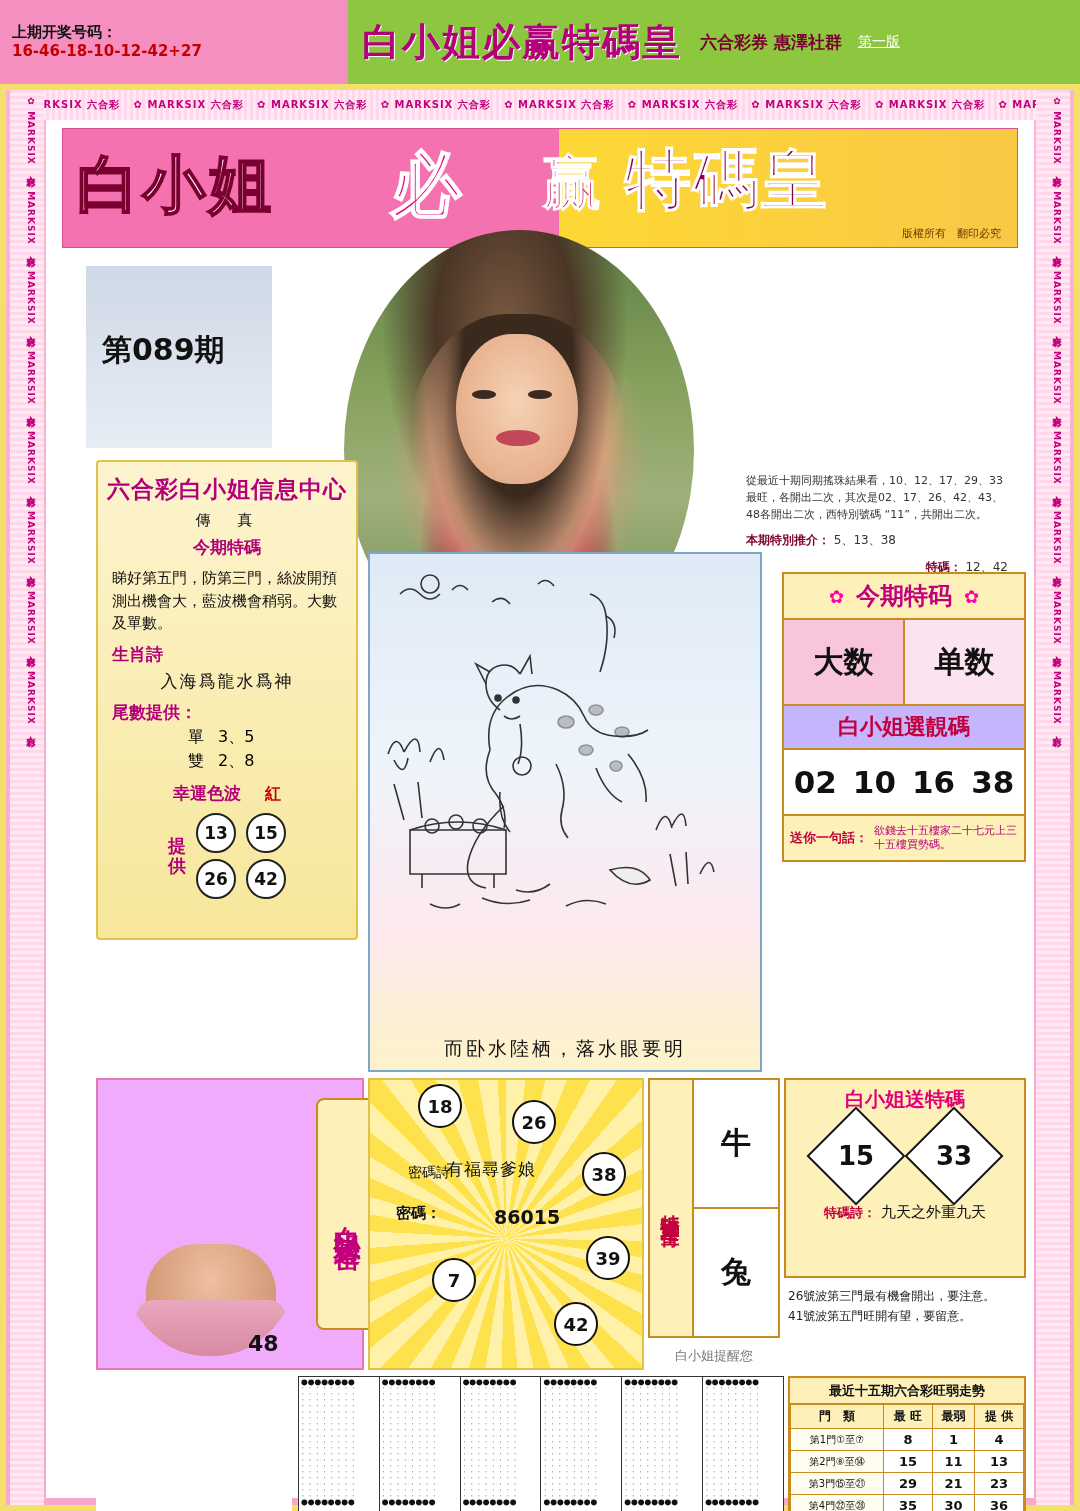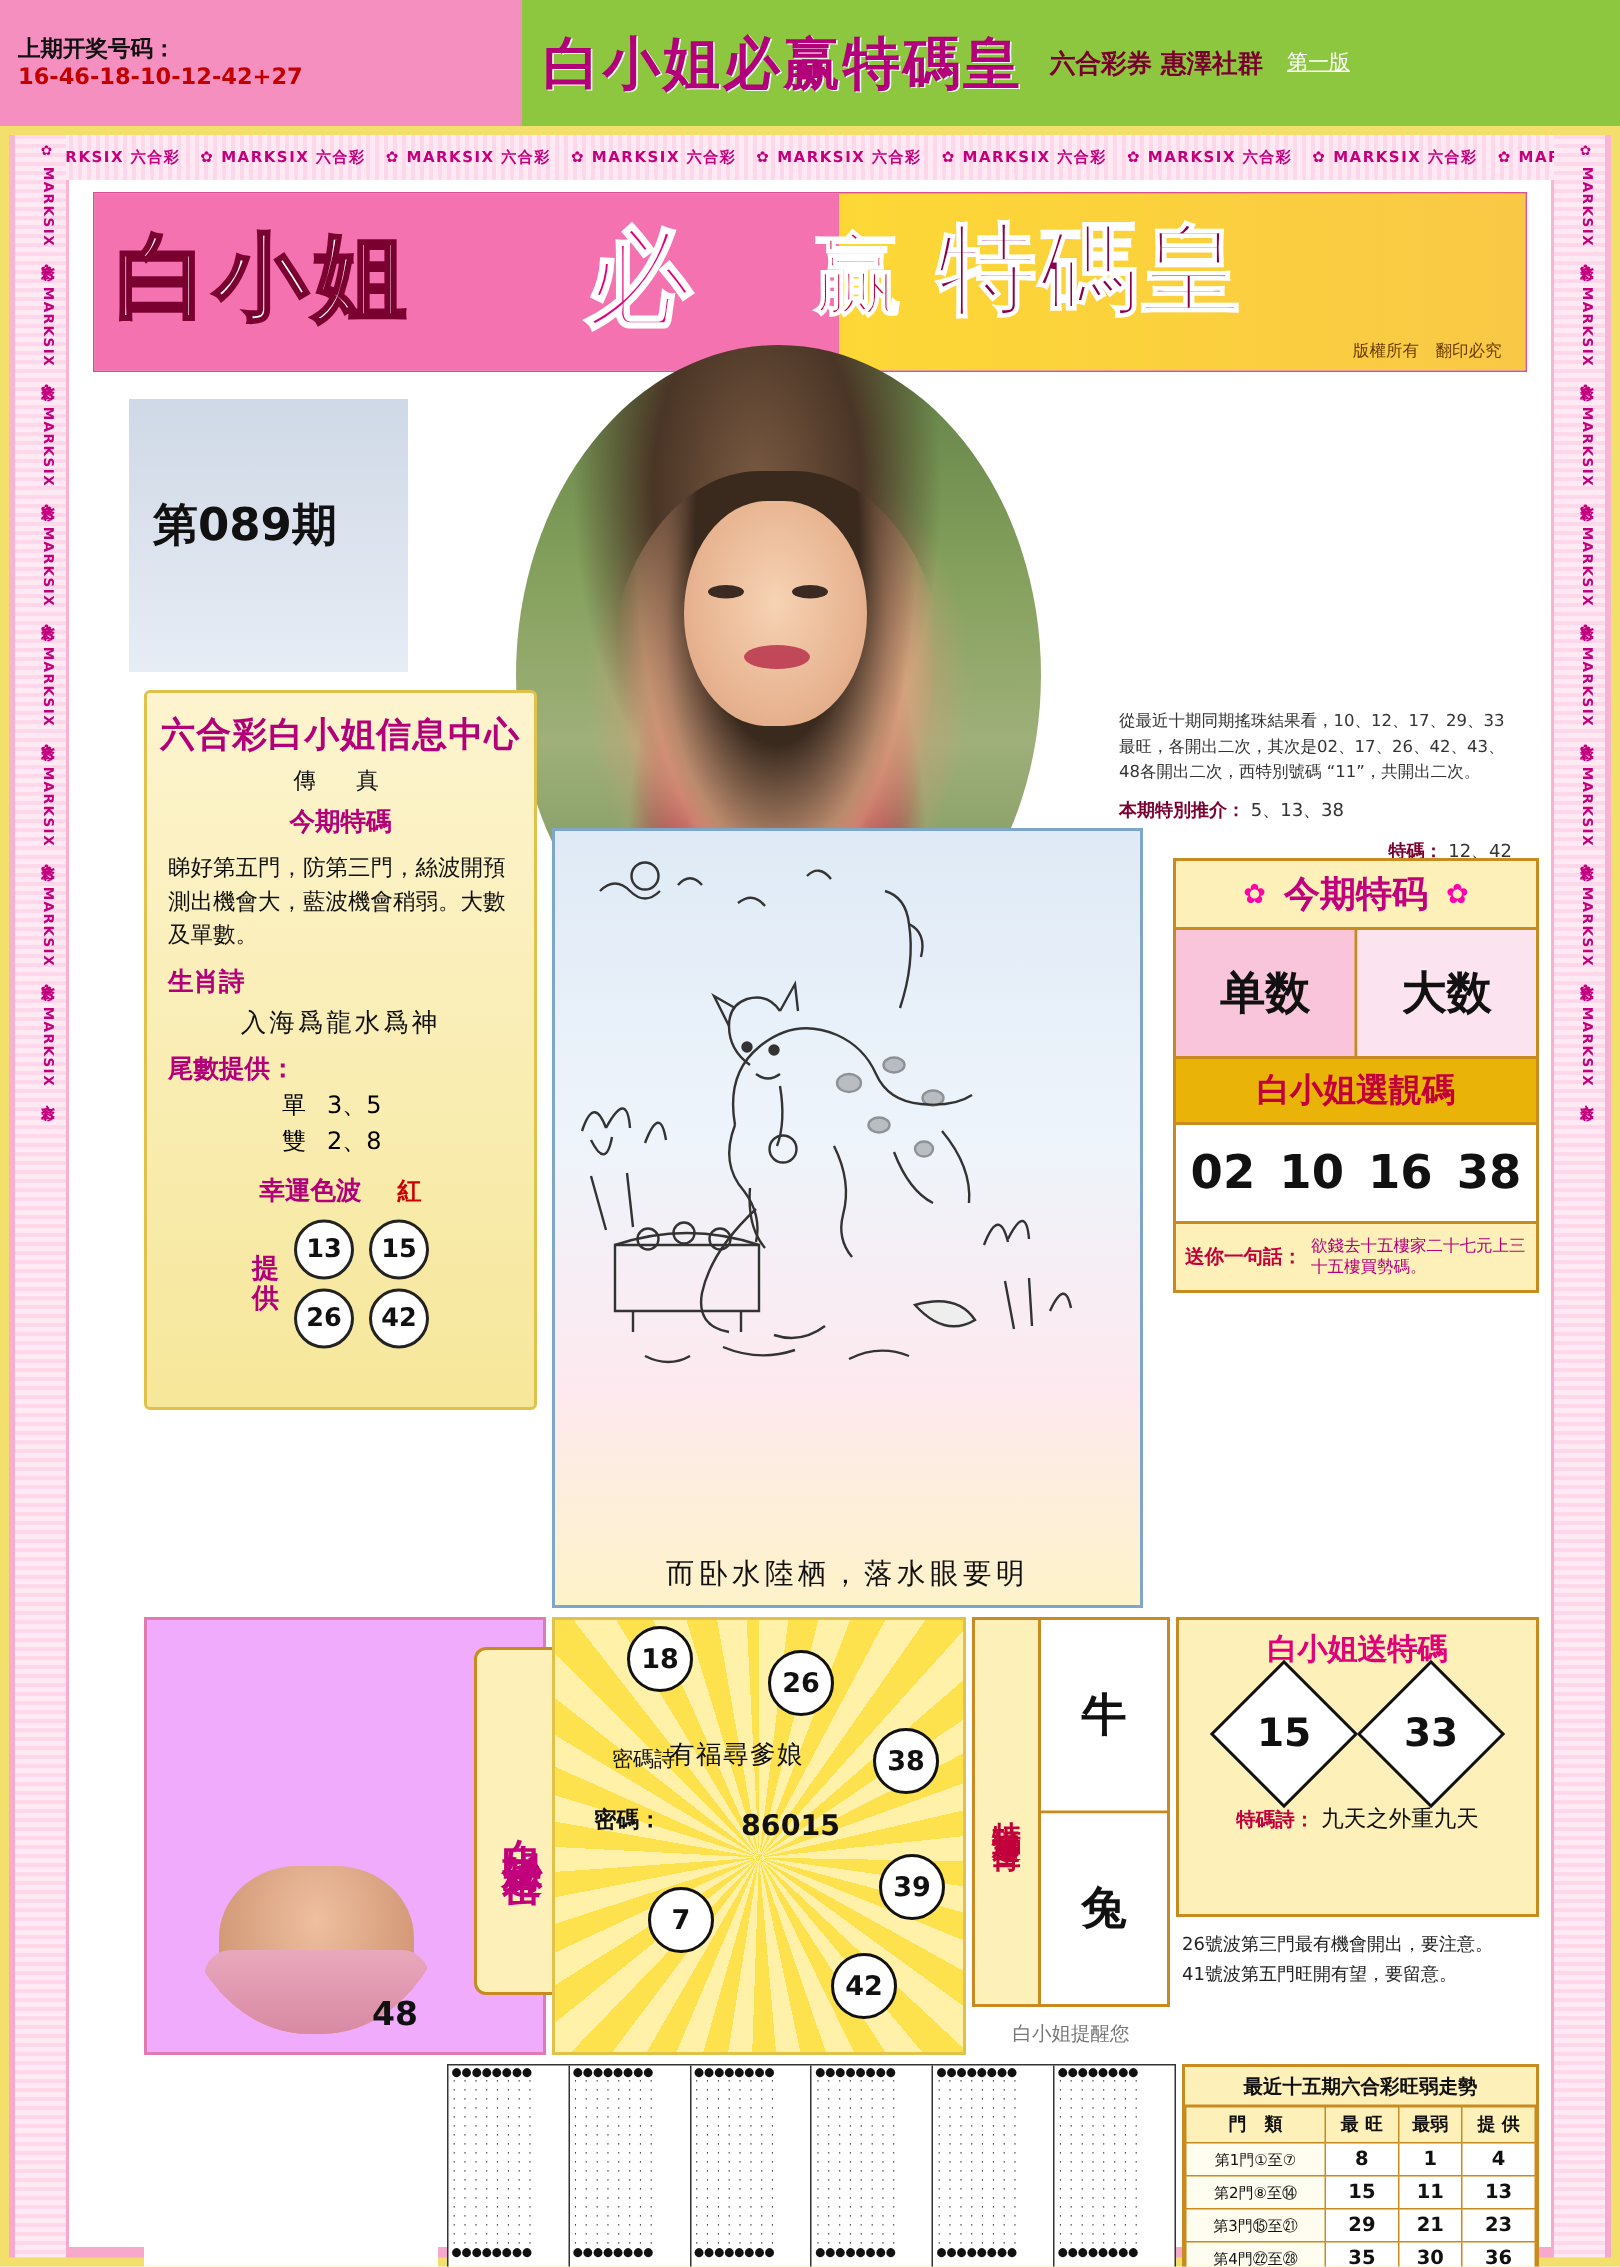--- a/index.html
+++ b/index.html
@@ -212,21 +212,21 @@
   .tema-head .t { font-size:24px; font-weight:bold; color:#c2007e; }
   .flwr { color:#f0a; font-size:18px; }
   .tema-two { display:flex; height:84px; }
   .tema-two .cell {
     flex:1; display:flex; align-items:center; justify-content:center;
     font-size:30px; font-weight:bold; color:#111;
   }
   .tema-two .cell:first-child { background:#f9c5da; border-right:2px solid #c98b1f; }
   .tema-two .cell:last-child { background:#fbe4ef; }
   .tema-sel {
-    height:46px; background:#eab308; display:flex; align-items:center; justify-content:center;
+    height:46px; background:#c4b5fd; display:flex; align-items:center; justify-content:center;
     font-size:22px; font-weight:bold; color:#c2003c;
     border-top:2px solid #c98b1f; border-bottom:2px solid #c98b1f;
   }
   .tema-nums {
     height:64px; background:#fff; display:flex; align-items:center; justify-content:center;
     gap:16px; font-size:31px; font-weight:bold; color:#111;
   }
   .tema-foot {
     height:46px; background:#fdf0b8; border-top:2px solid #c98b1f;
     display:flex; align-items:center; padding:0 6px; gap:6px;
@@ -526,22 +526,22 @@
       <div class="draw-cap">而卧水陸栖，落水眼要明</div>
     </div>
 
     <div class="tema-panel">
       <div class="tema-head">
         <span class="flwr">✿</span>
         <span class="t">今期特码</span>
         <span class="flwr">✿</span>
       </div>
       <div class="tema-two">
+        <div class="cell">大数</div>
         <div class="cell">单数</div>
-        <div class="cell">大数</div>
       </div>
       <div class="tema-sel">白小姐選靚碼</div>
       <div class="tema-nums">
         <span>02</span>
         <span>10</span>
         <span>16</span>
         <span>38</span>
       </div>
       <div class="tema-foot">
         <span class="lbl">送你一句話：</span>

